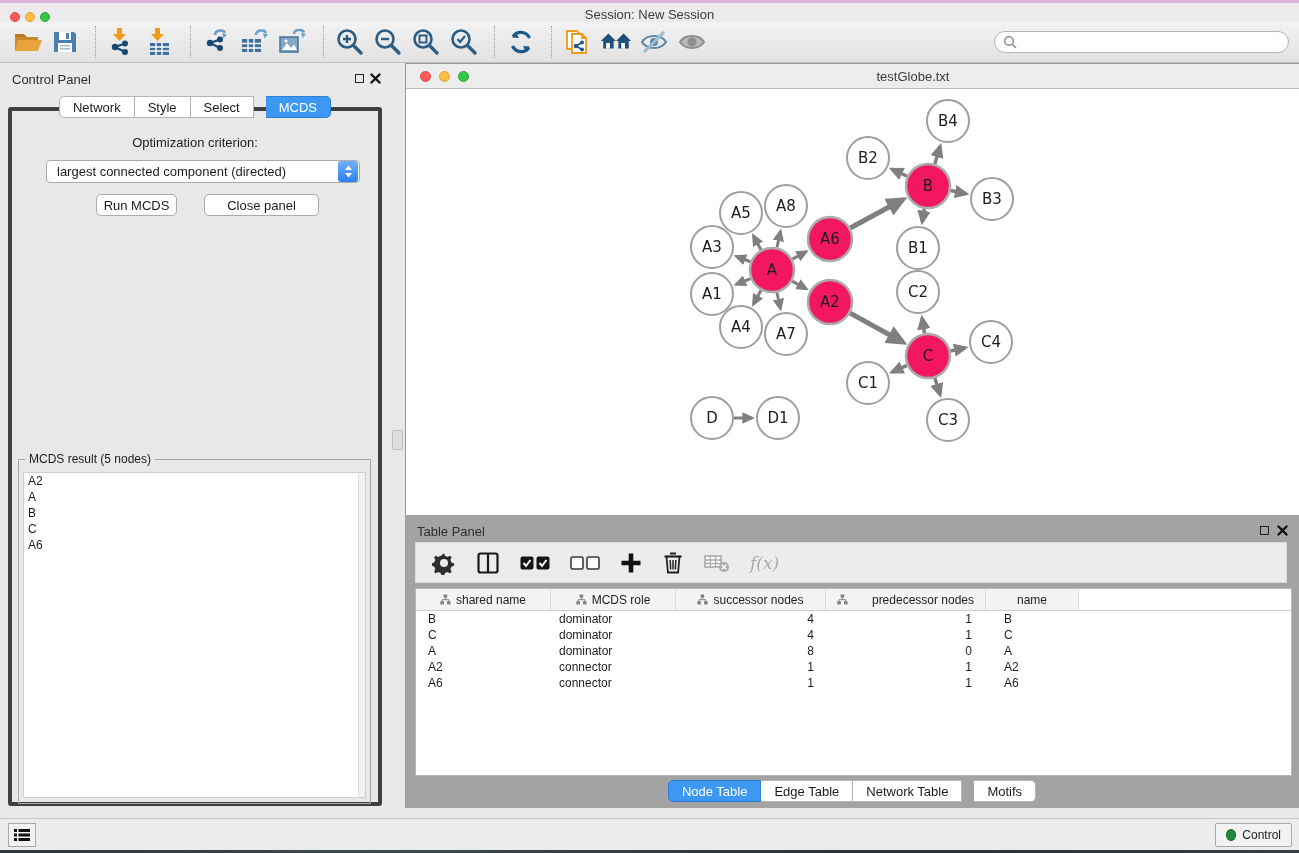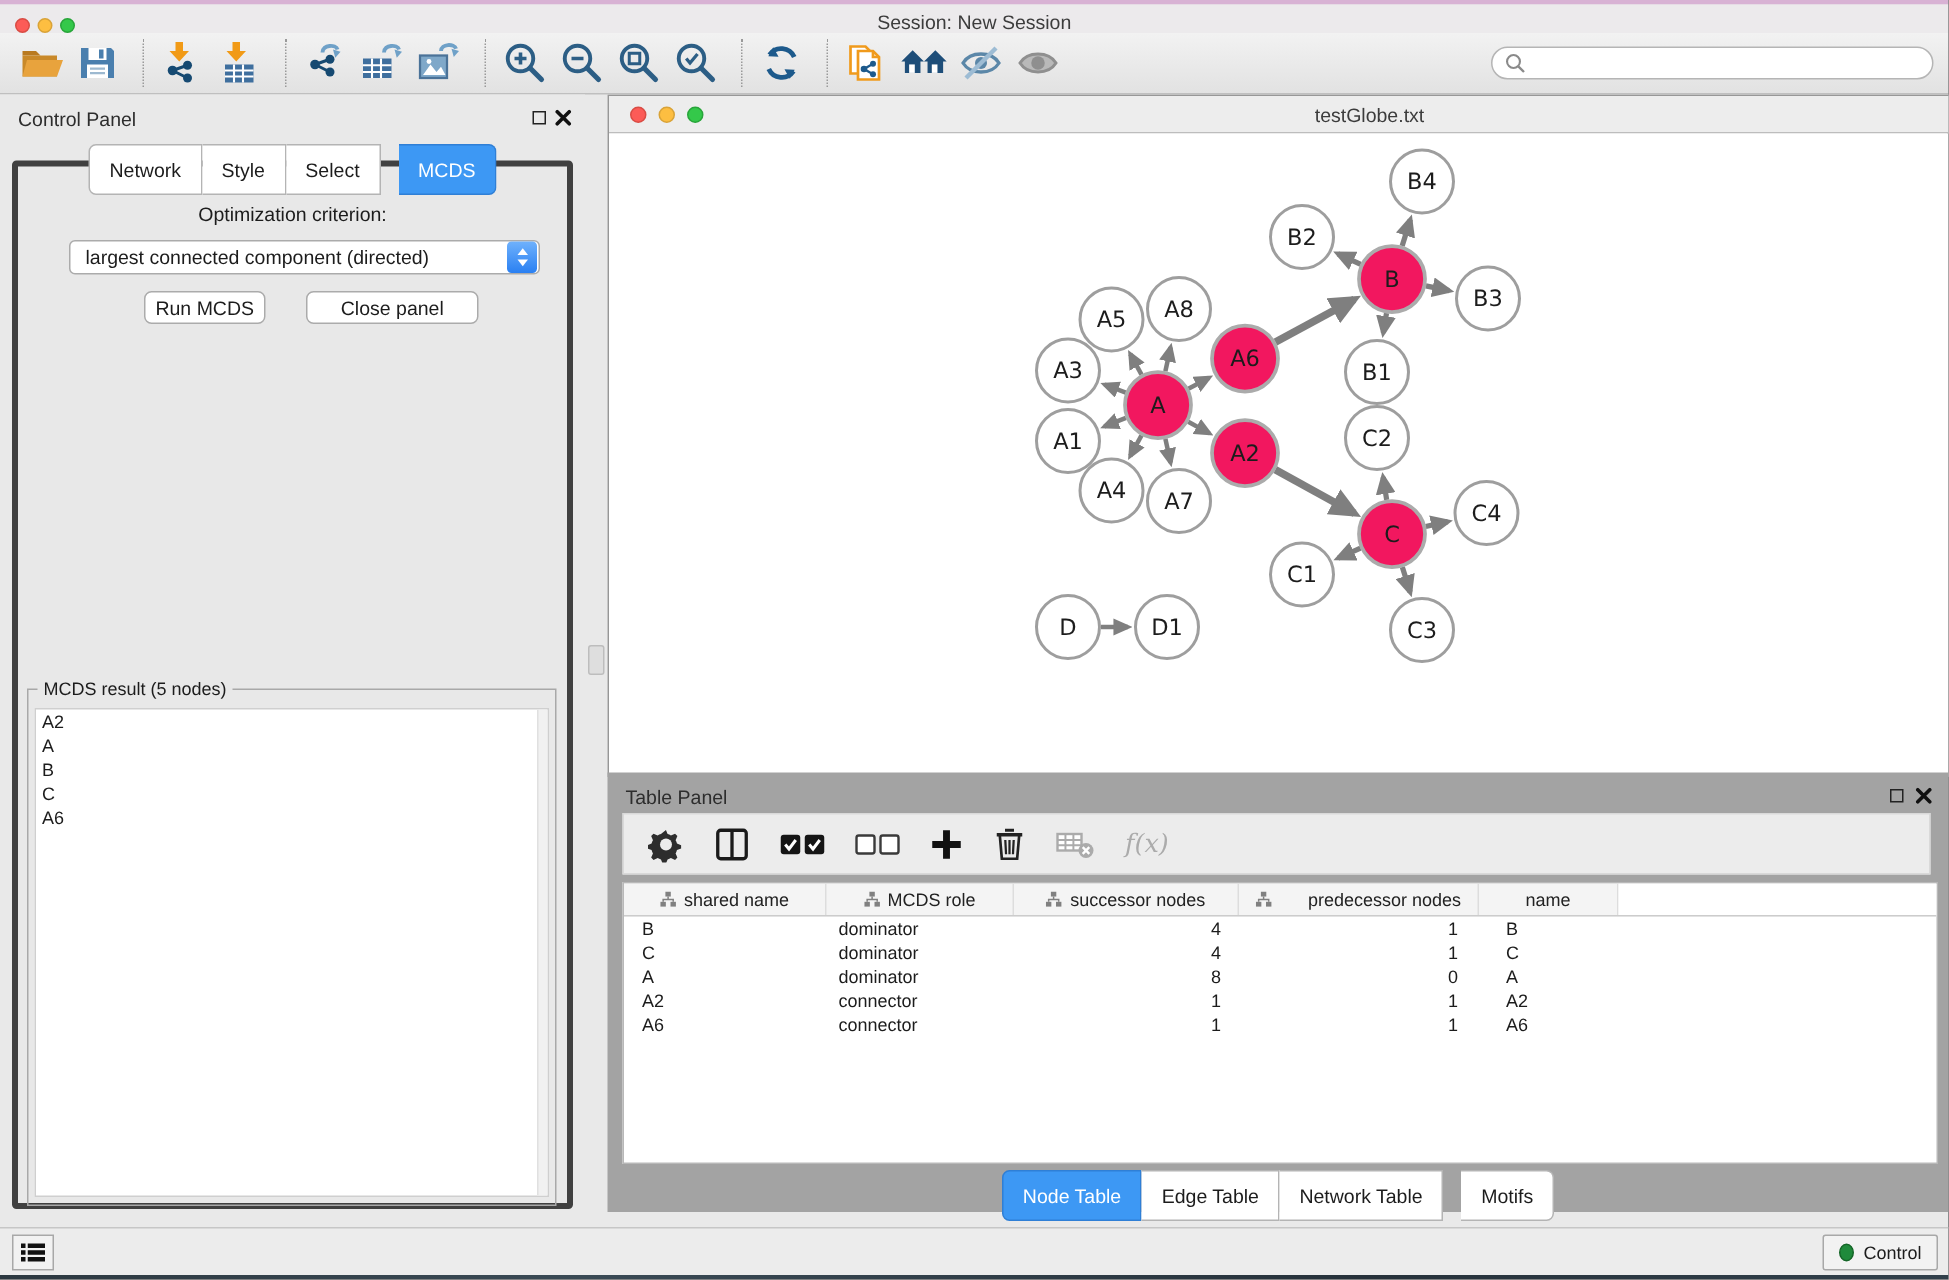--- a/index.html
+++ b/index.html
@@ -28,21 +28,21 @@
     border-radius:12px; display:flex; align-items:center; padding-left:8px; }
   .searchbox input { border:none; outline:none; flex:1; height:18px; font-size:12px; background:transparent; }
   
   .control-panel { position:absolute; left:0; top:63px; width:390px; height:755px; background:#e9e9e9; }
   .panel-head { position:relative; height:32px; }
   .panel-head .ph-title { position:absolute; left:12px; top:9px; font-size:13px; color:#2d2d2d; }
   .wicon-float { position:absolute; width:9px; height:9px; border:1.6px solid #222; top:11px; }
   .wicon-close { position:absolute; width:11px; height:11px; top:10px; }
   .cp-tabs { position:absolute; left:0; right:0; top:33px; display:flex; justify-content:center; z-index:2; }
   .seg { height:22px; background:#fff; border:1px solid #b4b4b4; border-left:none; font-size:13px;
-    display:flex; align-items:center; justify-content:center; padding:16px 13px; color:#1c1c1c; cursor:default; }
+    display:flex; align-items:center; justify-content:center; padding:4px 13px; color:#1c1c1c; cursor:default; }
   .seg:first-child { border-left:1px solid #b4b4b4; border-radius:5px 0 0 5px; }
   .seg:last-child { border-radius:0 5px 5px 0;margin-left:12px; }
   .seg.sel { background:#3d98f4; border-color:#2f7fd6; color:#fff; }
   .cp-content { position:absolute; left:8px; right:8px; top:44px; bottom:12px;
     border:4px solid #404040; border-radius:3px; background:#e8e8e8; }
   .opt-label { position:absolute; left:0; right:0; top:24px; text-align:center; font-size:13px; }
   .combo { position:absolute; left:34px; top:49px; width:314px; height:23px; background:#fff;
     border:1px solid #ababab; border-radius:4px; display:flex; align-items:center; }
   .combo .cv { flex:1; font-size:13px; padding-left:10px; white-space:nowrap; overflow:hidden; }
   .combo .cbtn { width:20px; height:21px; margin-right:1px; border-radius:3px;

